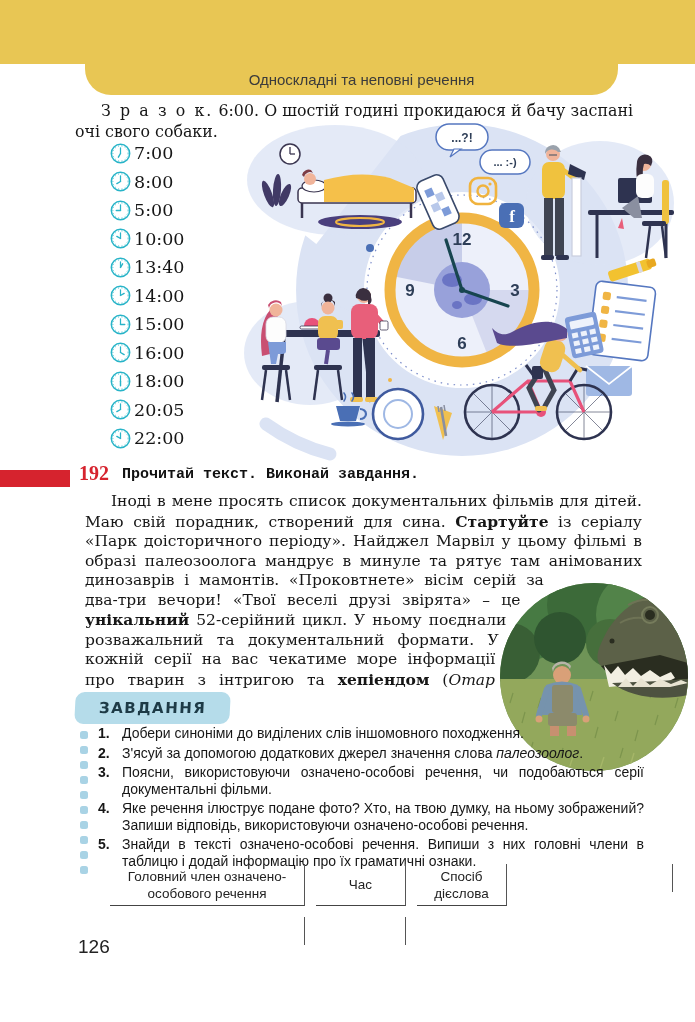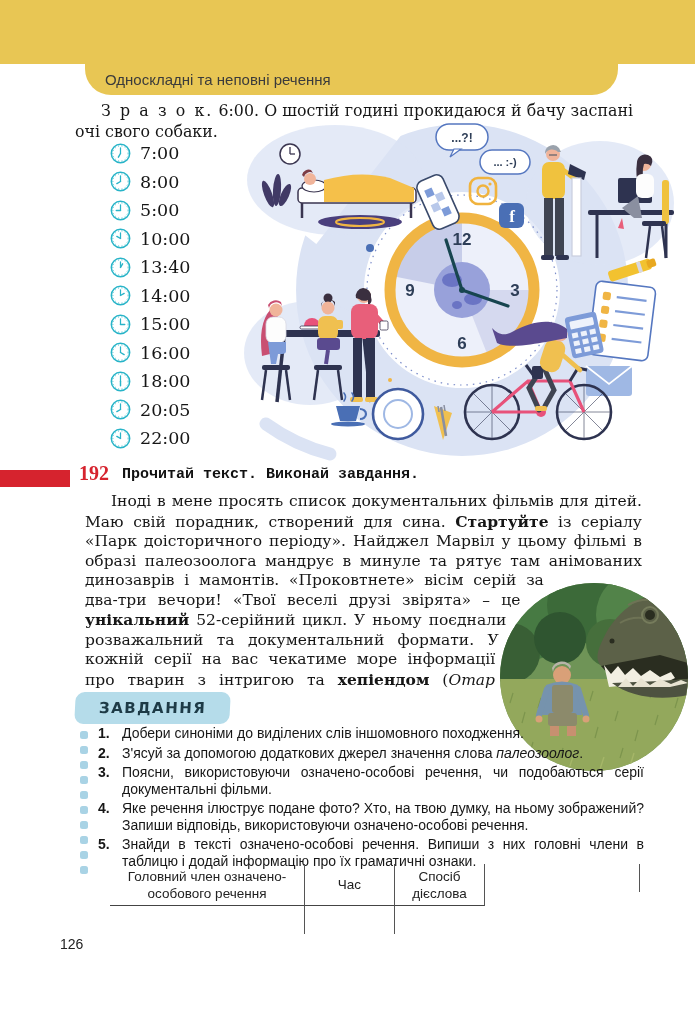--- a/index.html
+++ b/index.html
@@ -7,28 +7,28 @@
     --badge-blue:#b5dcea; --bullet-blue:#a9d3e5; --ink:#161616;
   }
   *{margin:0;padding:0;box-sizing:border-box;}
   html,body{background:#fff;}
   .page{position:relative;width:695px;height:1022px;background:#fff;overflow:hidden;
          font-family:"DejaVu Serif","Liberation Serif",serif;color:var(--ink);}
   
   .band{position:absolute;left:0;top:0;width:695px;height:64px;background:var(--accent-yellow);}
   .tab{position:absolute;left:85px;top:63px;width:533px;height:32px;background:var(--accent-yellow);
        border-radius:0 0 26px 26px;display:flex;align-items:center;padding-left:20px;
-       font-family:"Liberation Sans","DejaVu Sans",sans-serif;font-size:15px;color:#3b3b3b;}
+       font-family:"Liberation Sans","DejaVu Sans",sans-serif;font-size:15px;color:#3b3b3b;justify-content:center;}
   
   .sample{position:absolute;left:75px;top:100px;width:558px;font-size:15.8px;line-height:21px;
           text-align:justify;text-indent:26px;}
   .sample .lbl{letter-spacing:2px;}
   
   .times{position:absolute;left:110px;top:142px;display:flex;flex-direction:column;gap:6.5px;}
-  .times li{list-style:none;display:flex;align-items:center;gap:9px;height:22px;
+  .times li{list-style:none;display:flex;align-items:center;gap:3px;height:22px;
             font-size:17.5px;font-weight:500;}
   .times svg{display:block;}
   
   .illus{position:absolute;left:240px;top:118px;width:436px;height:345px;}
   
   .ex-bar{position:absolute;left:0;top:470px;width:70px;height:17px;background:var(--accent-red);}
   .ex-num{position:absolute;left:79px;top:462px;font-family:Liberation Serif, serif;
           font-size:20px;font-weight:bold;color:var(--accent-red);}
   .ex-instr{position:absolute;left:122px;top:466px;font-family:Liberation Mono, monospace;
             font-size:15px;font-weight:bold;color:#111;}
@@ -51,28 +51,28 @@
   .bullet-strip span{width:8px;height:8px;border-radius:2.5px;background:var(--bullet-blue);}
   .tasks{position:absolute;left:98px;top:725px;width:546px;
          font-family:"Liberation Sans","DejaVu Sans",sans-serif;font-size:14px;line-height:16.5px;}
   .task{display:flex;margin-bottom:3px;}
   .task .num{width:24px;flex:0 0 24px;font-weight:bold;}
   .task .txt{flex:1;text-align:justify;}
   .task .txt .i{font-style:italic;}
   
   .gtable{position:absolute;left:110px;top:864px;width:530px;
           display:grid;grid-template-columns:195px 90px 90px 155px;
-          font-family:"Liberation Sans",sans-serif;font-size:13.5px;line-height:17px;color:#222;}
+          font-family:"Liberation Sans",sans-serif;font-size:13.5px;line-height:17px;color:#222;gap:11px;}
   .gtable .th{display:flex;align-items:center;justify-content:center;text-align:center;
               min-height:42px;padding:3px 8px;border-bottom:1.5px solid #444;}
   .gtable .cell{height:28px;}
   .gtable .vline{border-right:1.2px solid #555;}
   
-  .pagenum{position:absolute;left:60px;top:936px;font-family:"Liberation Sans",sans-serif;
-           font-size:14px;color:#222;}
+  .pagenum{position:absolute;left:78px;top:936px;font-family:"Liberation Sans",sans-serif;
+           font-size:19px;color:#222;}
 </style>
 </head>
 <body>
 
 <div class="page">
 
   <div class="band"></div>
   <div class="tab">
     <span>Односкладні та неповні речення</span>
   </div>

